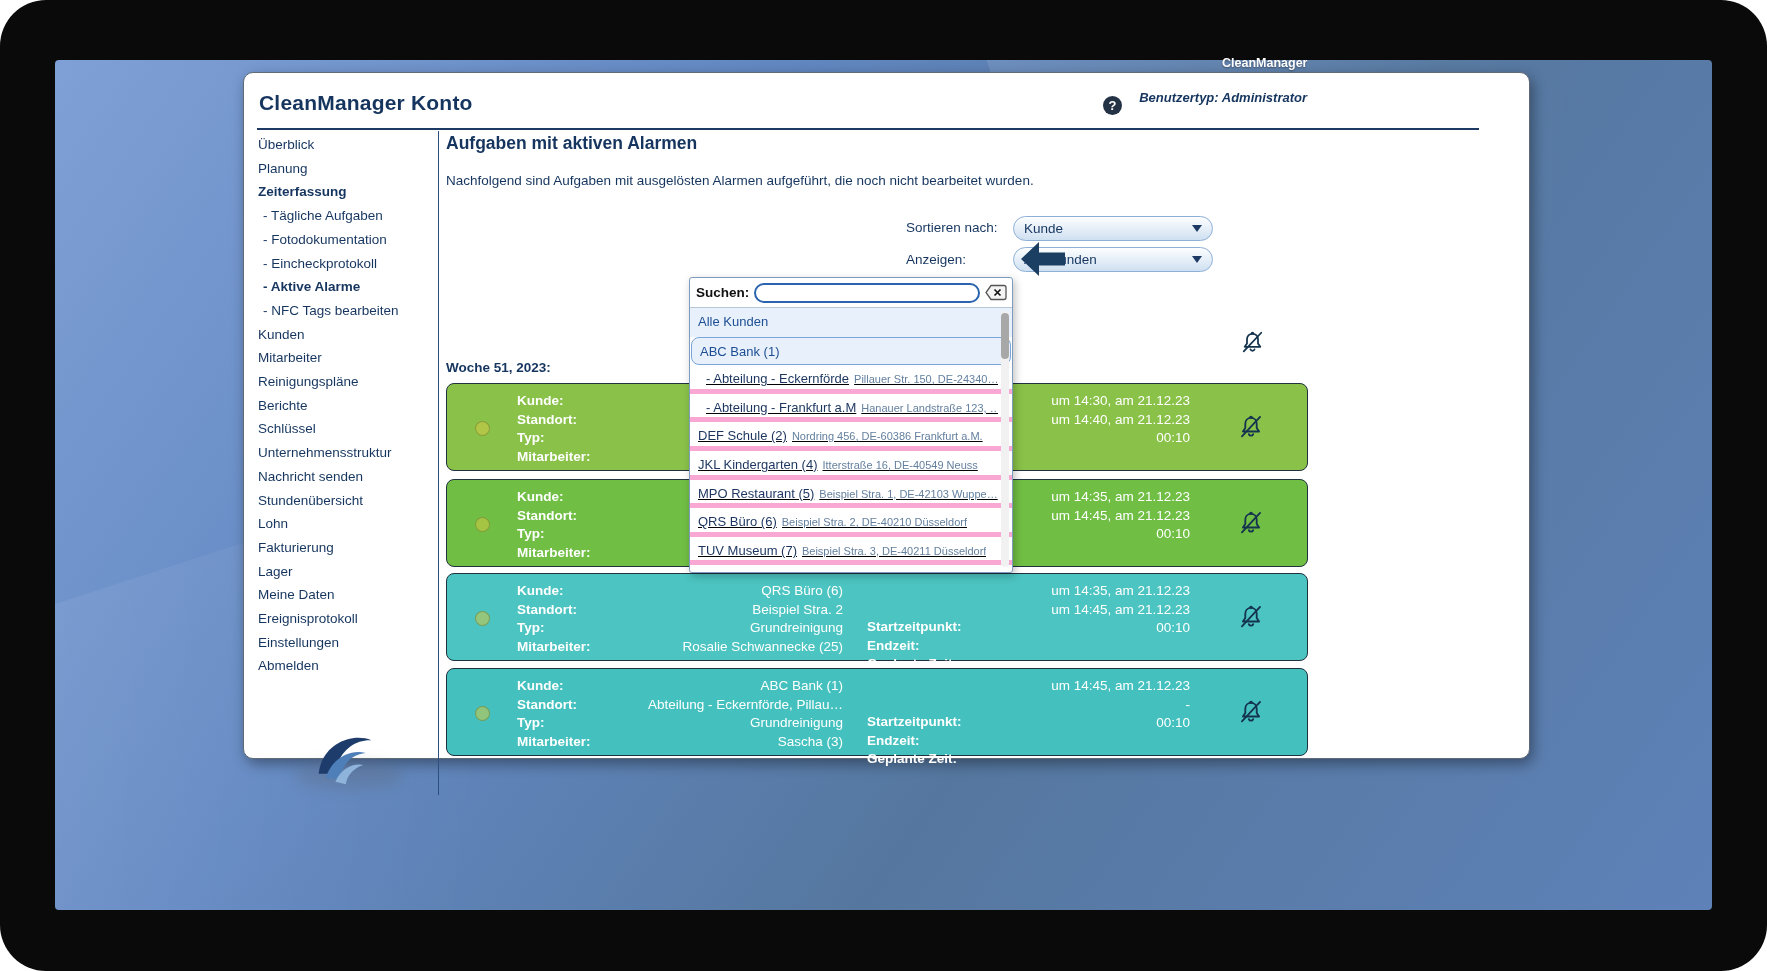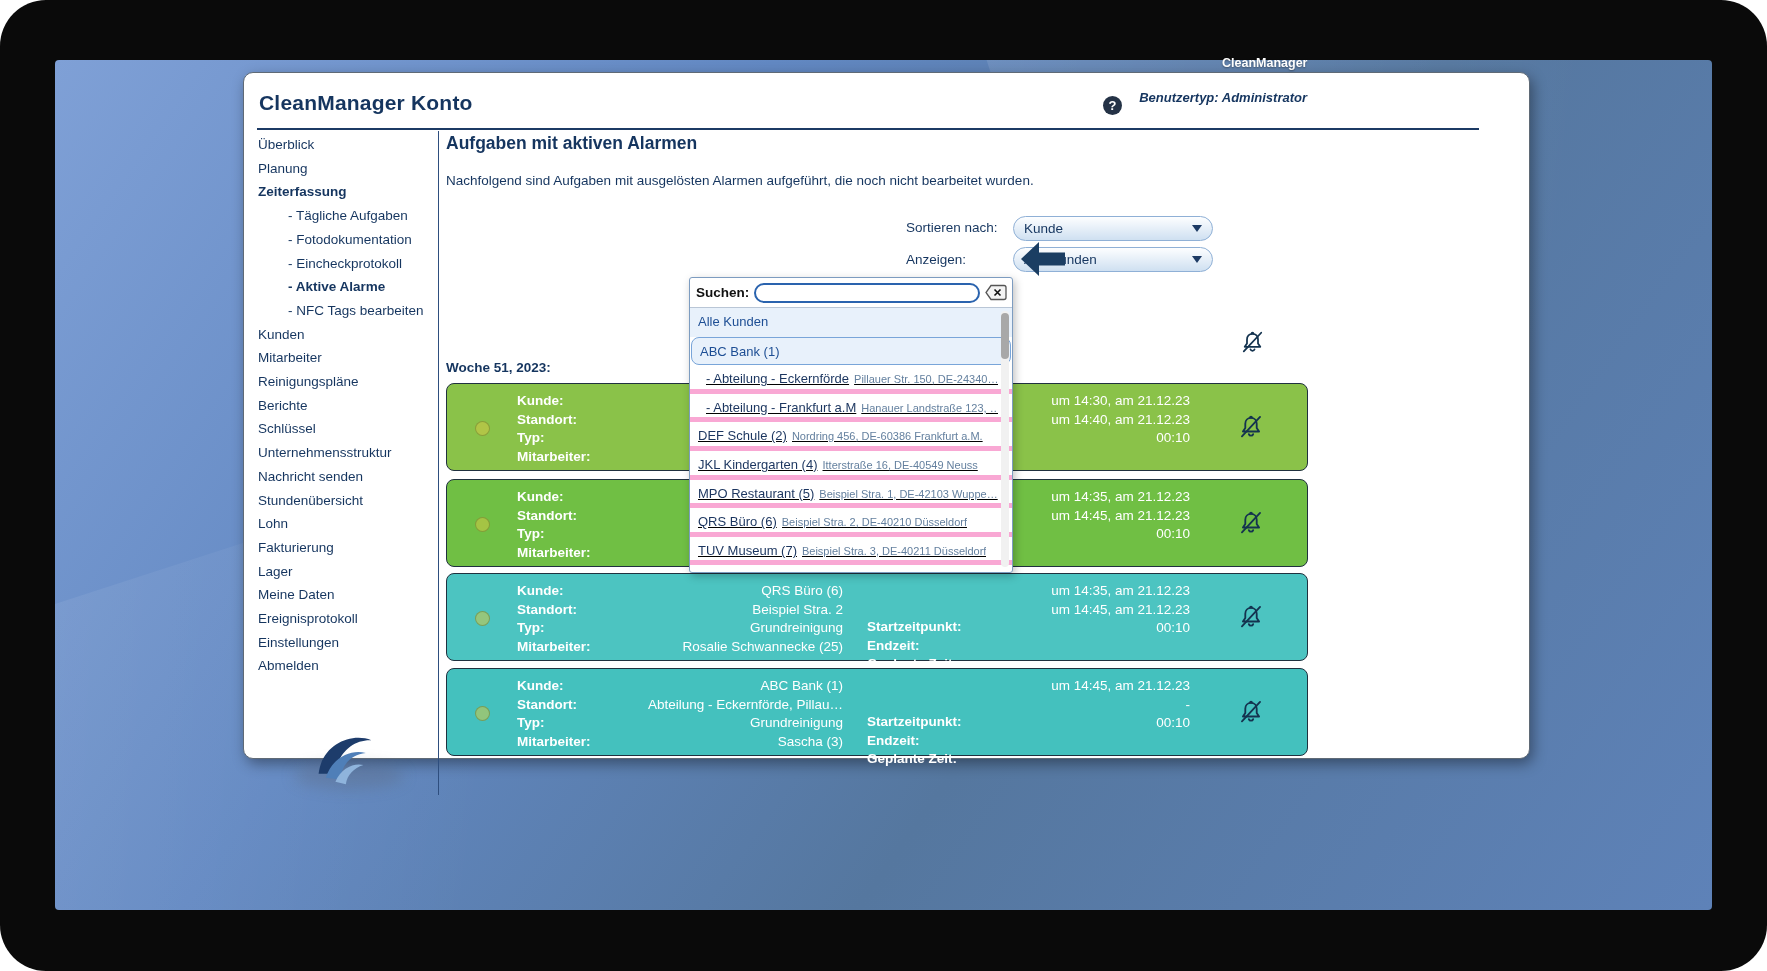--- a/index.html
+++ b/index.html
@@ -16,21 +16,21 @@
   .title{position:absolute;left:15px;top:18px;font-size:21px;font-weight:bold;color:#15355f;letter-spacing:.2px;}
   .help{position:absolute;left:859px;top:23px;width:19px;height:19px;border-radius:50%;background:#243246;color:#fff;
     font-size:13px;font-weight:bold;text-align:center;line-height:19px;cursor:pointer;}
   .userinfo{position:absolute;left:700px;top:15px;width:363px;text-align:right;font-size:13px;font-style:italic;
     color:#15355f;line-height:20px;font-weight:bold;}
   .hdr-line{position:absolute;left:13px;top:55px;width:1222px;height:2px;background:#1c3a64;}
   .vline{position:absolute;left:194px;top:58px;width:1px;height:664px;background:#2e4e7e;}
   .nav{position:absolute;left:14px;top:60px;width:178px;}
   .nav div{font-size:13.5px;color:#15355f;line-height:23.7px;white-space:nowrap;cursor:pointer;}
   .nav .b{font-weight:bold;}
-  .nav .ind{padding-left:5px;margin-left:25px;}
+  .nav .ind{padding-left:5px;}
   .main{position:absolute;left:202px;top:58px;width:862px;height:664px;}
   .h2{position:absolute;left:0;top:2px;font-size:17.5px;font-weight:bold;color:#15355f;}
   .desc{position:absolute;left:0;top:42px;font-size:13.5px;color:#15355f;}
   .flabel{position:absolute;font-size:13.5px;color:#15355f;}
   .sel{position:absolute;display:flex;align-items:center;width:200px;height:25px;padding:0 10px;border:1px solid #8fb0d6;
     border-radius:13px;background:linear-gradient(#fdfeff,#cfe0f1);font-size:13.5px;color:#15355f;cursor:pointer;}
   .sel .tri{margin-left:auto;width:0;height:0;border-left:5px solid transparent;border-right:5px solid transparent;
     border-top:7px solid #1c3a64;}
   .pointer{position:absolute;left:573px;top:109px;}
   .bell-top{position:absolute;left:793px;top:198px;cursor:pointer;}

